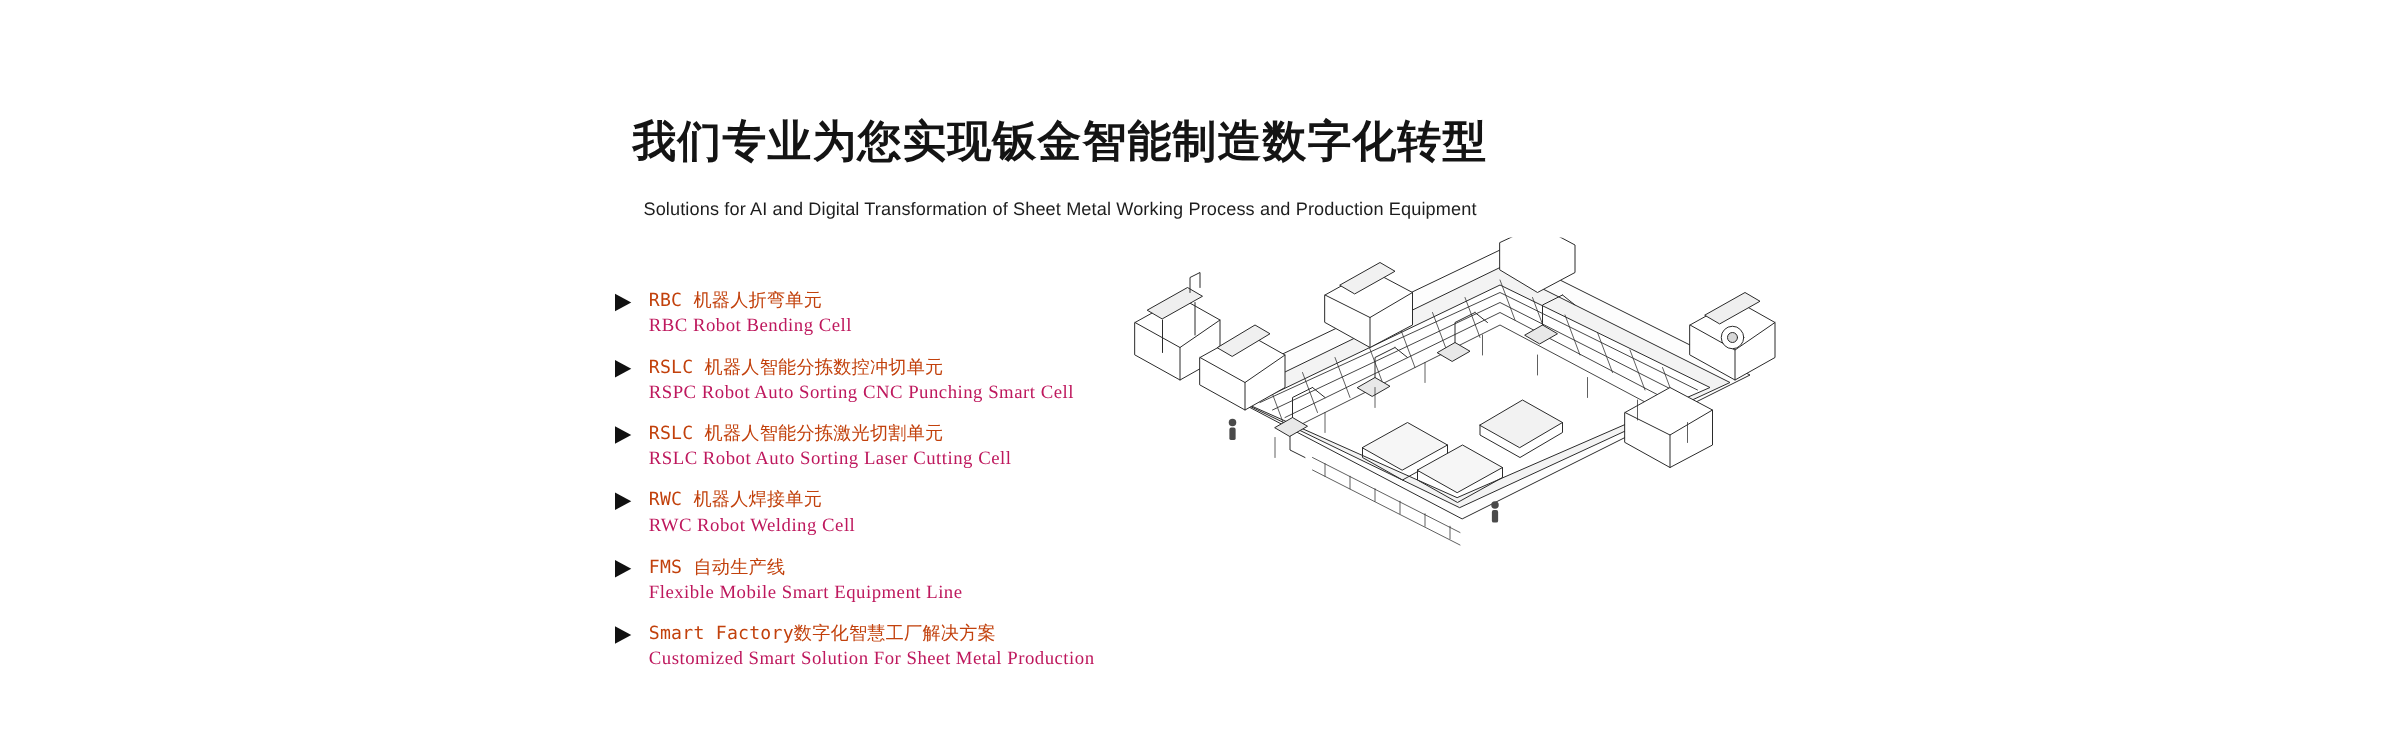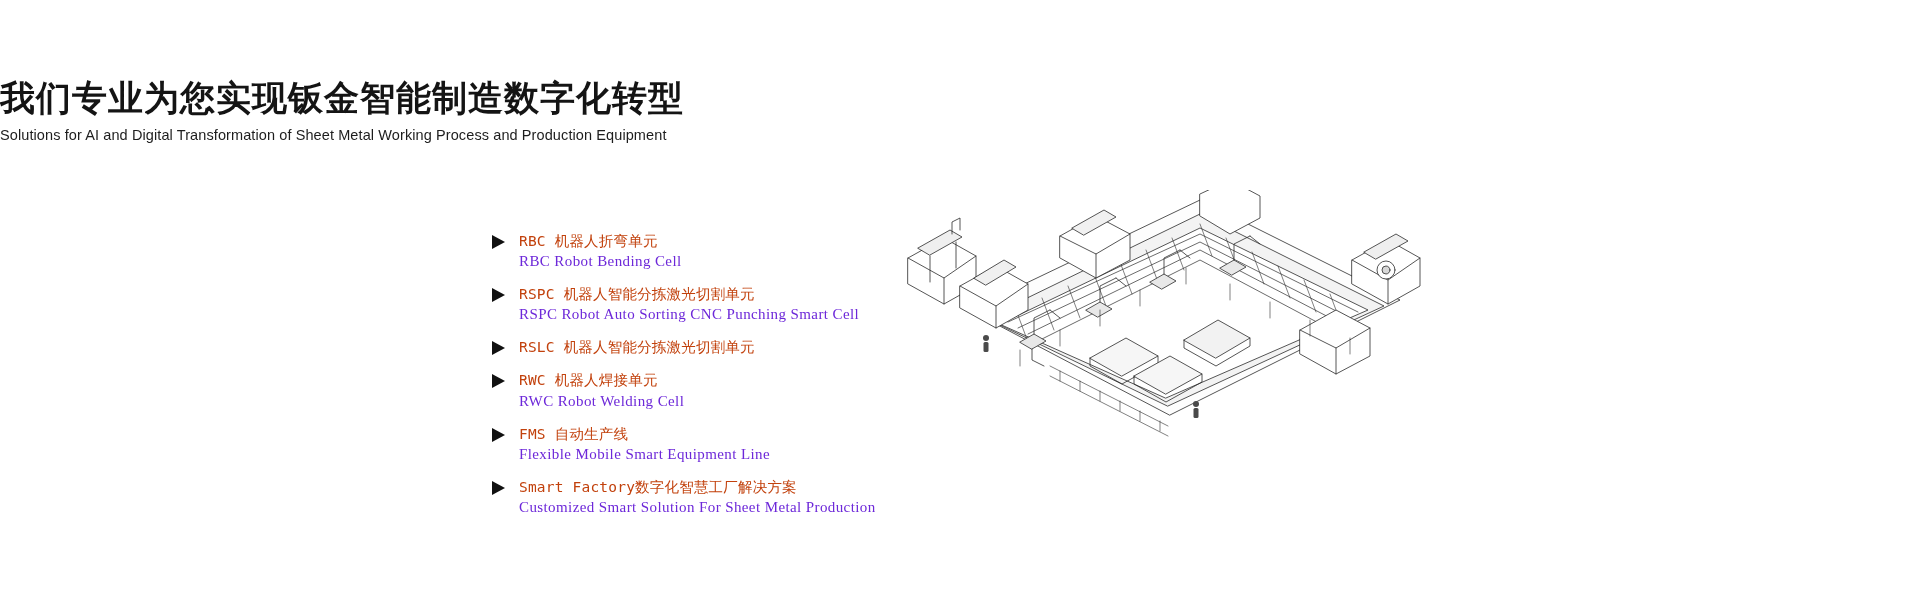--- a/index.html
+++ b/index.html
@@ -17,35 +17,36 @@
   }
 
   .page {
     position: absolute;
     inset: 0;
   }
 
   
   .header {
     position: absolute;
-    top: 78px;
+    top: 94px;
     left: 0;
     width: 1696px;
+    text-align: center;
   }
   .headline {
     font-family: "DejaVu Sans", "Liberation Sans", sans-serif;
     font-size: 35px;
     font-weight: 700;
     letter-spacing: 1px;
     color: #141414;
     line-height: 1.15;
     white-space: nowrap;
   }
   .subheadline {
-    margin-top: 9px;
+    margin-top: 26px;
     font-family: "Liberation Sans", sans-serif;
     font-size: 14.5px;
     font-weight: 400;
     letter-spacing: 0.1px;
     color: #1d1d1d;
     white-space: nowrap;
   }
 
   
   .feature-list {
@@ -78,21 +79,21 @@
     color: #c2410c;
     line-height: 1.25;
     white-space: nowrap;
     letter-spacing: 0.2px;
   }
   .feature-en {
     margin-top: 2px;
     font-family: "Liberation Serif", "DejaVu Serif", serif;
     font-size: 15px;
     font-weight: 400;
-    color: #6d28d9;
+    color: #be185d;
     line-height: 1.2;
     white-space: nowrap;
     letter-spacing: 0.4px;
   }
 
   
   .illustration {
     position: absolute;
     left: 900px;
     top: 190px;
@@ -114,27 +115,28 @@
   <div class="feature-list">
 
     <div class="feature-item">
       <span class="bullet-icon"></span>
       <div class="feature-cn">RBC  机器人折弯单元</div>
       <div class="feature-en">RBC Robot Bending Cell</div>
     </div>
 
     <div class="feature-item">
       <span class="bullet-icon"></span>
-      <div class="feature-cn">RSPC  机器人智能分拣激光切割单元</div>
+      <div class="feature-cn">RSLC  机器人智能分拣数控冲切单元</div>
       <div class="feature-en">RSPC Robot Auto Sorting CNC Punching Smart Cell</div>
     </div>
 
     <div class="feature-item">
       <span class="bullet-icon"></span>
       <div class="feature-cn">RSLC  机器人智能分拣激光切割单元</div>
+      <div class="feature-en">RSLC Robot Auto Sorting Laser Cutting Cell</div>
     </div>
 
     <div class="feature-item">
       <span class="bullet-icon"></span>
       <div class="feature-cn">RWC  机器人焊接单元</div>
       <div class="feature-en">RWC Robot Welding Cell</div>
     </div>
 
     <div class="feature-item">
       <span class="bullet-icon"></span>

